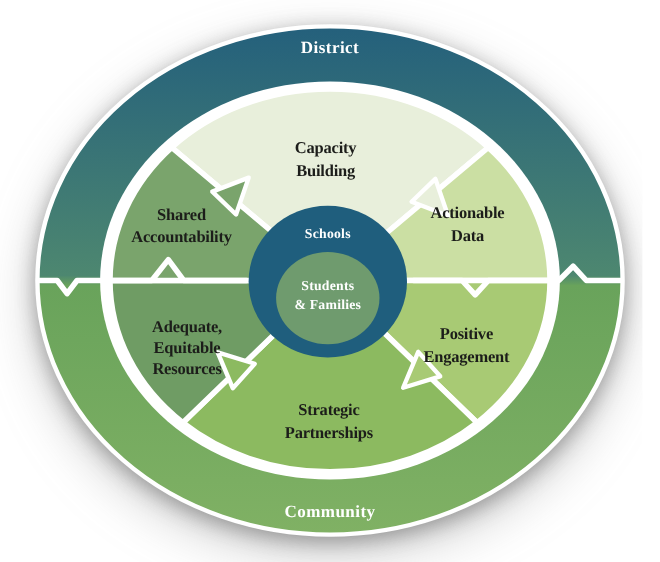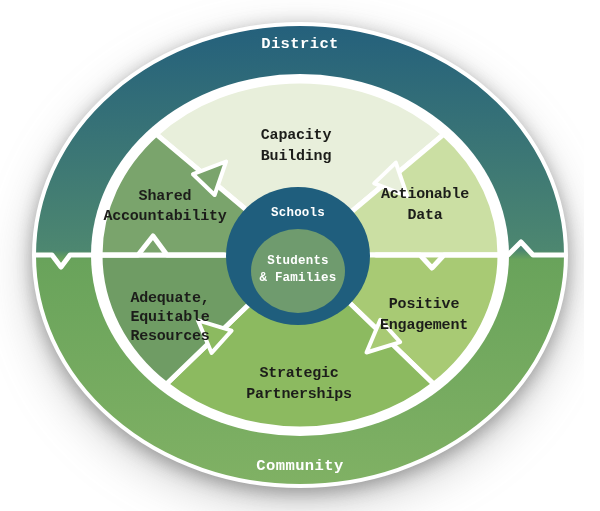--- a/index.html
+++ b/index.html
@@ -1,21 +1,21 @@
 <!DOCTYPE html>
 <html><head>
 <meta charset="utf-8">
 <style>
   html,body{margin:0;padding:0;background:#ffffff;}
   .stage{
     position:relative;
     width:584px;height:511px;
     background:#ffffff;
     overflow:hidden;
-    font-family:Liberation Mono, monospace;
+    font-family:Liberation Serif, serif;
   }
   svg{position:absolute;inset:0;display:block;}
   .shadow-group{
     filter:drop-shadow(0 5px 9px rgba(70,70,70,.45)) drop-shadow(0 14px 22px rgba(110,110,110,.33));
   }
   .ring-label{
     font-weight:bold;font-size:15.5px;letter-spacing:.4px;
   }
   .seg-label{
     font-weight:bold;font-size:15px;letter-spacing:-.2px;

